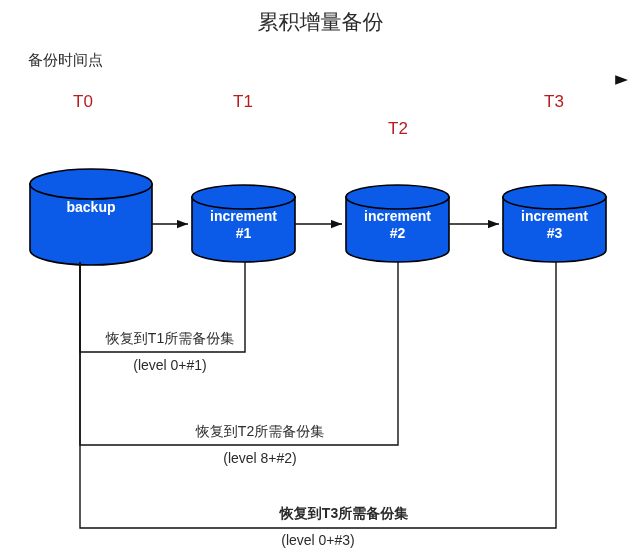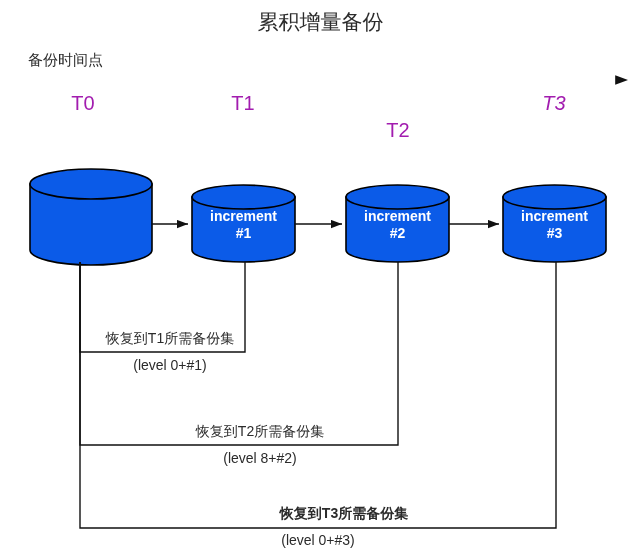--- a/index.html
+++ b/index.html
@@ -2,22 +2,22 @@
 <html><head>
 <meta charset="utf-8">
 <style>
   html,body{margin:0;padding:0;background:#ffffff;}
   body{width:641px;height:553px;position:relative;overflow:hidden;
        font-family:"Liberation Sans","DejaVu Sans",sans-serif;color:#1a1a1a;}
   #diagram{position:absolute;left:0;top:0;width:641px;height:553px;}
   .txt{position:absolute;white-space:nowrap;}
   #title{left:0;top:8px;width:641px;text-align:center;font-size:21px;color:#2b2b2b;}
   #axis-label{left:28px;top:51px;font-size:15px;color:#2b2b2b;font-family:Liberation Serif, serif;}
-  .tick{top:92px;font-size:20px;color:#a21caf;text-align:center;width:60px;}
-  #tick0{left:53px;} #tick1{left:213px;} #tick2{left:368px;margin-top:27px;} #tick3{left:524px;font-style:italic;}
+  .tick{top:92px;font-size:17px;color:#b91c1c;text-align:center;width:60px;}
+  #tick0{left:53px;} #tick1{left:213px;} #tick2{left:368px;margin-top:27px;} #tick3{left:524px;}
   .cyl-label{position:absolute;color:#ffffff;font-weight:bold;font-size:14px;
              text-align:center;line-height:17px;pointer-events:none;}
   .brk-main{font-size:14px;color:#2b2b2b;text-align:center;}
   .brk-sub{font-size:14px;color:#2b2b2b;text-align:center;}
   #b1m{left:-10px;top:330px;width:360px;}
   #b1s{left:-10px;top:357px;width:360px;}
   #b2m{left:60px;top:423px;width:400px;}
   #b2s{left:60px;top:450px;width:400px;}
   #b3m{left:64px;top:505px;width:560px;font-weight:bold;}
   #b3s{left:80px;top:532px;width:476px;}
@@ -72,20 +72,21 @@
 <div class="txt" id="title">累积增量备份</div>
 
 <div class="txt" id="axis-label">备份时间点</div>
 
 <div class="txt tick" id="tick0">T0</div>
 <div class="txt tick" id="tick1">T1</div>
 <div class="txt tick" id="tick2">T2</div>
 <div class="txt tick" id="tick3">T3</div>
 
 <div class="cyl-label" style="left:30px;top:199px;width:122px;">
+  <div>backup</div>
 </div>
 
 <div class="cyl-label" style="left:192px;top:208px;width:103px;">
   <div>increment</div>
   <div>#1</div>
 </div>
 
 <div class="cyl-label" style="left:346px;top:208px;width:103px;">
   <div>increment</div>
   <div>#2</div>

